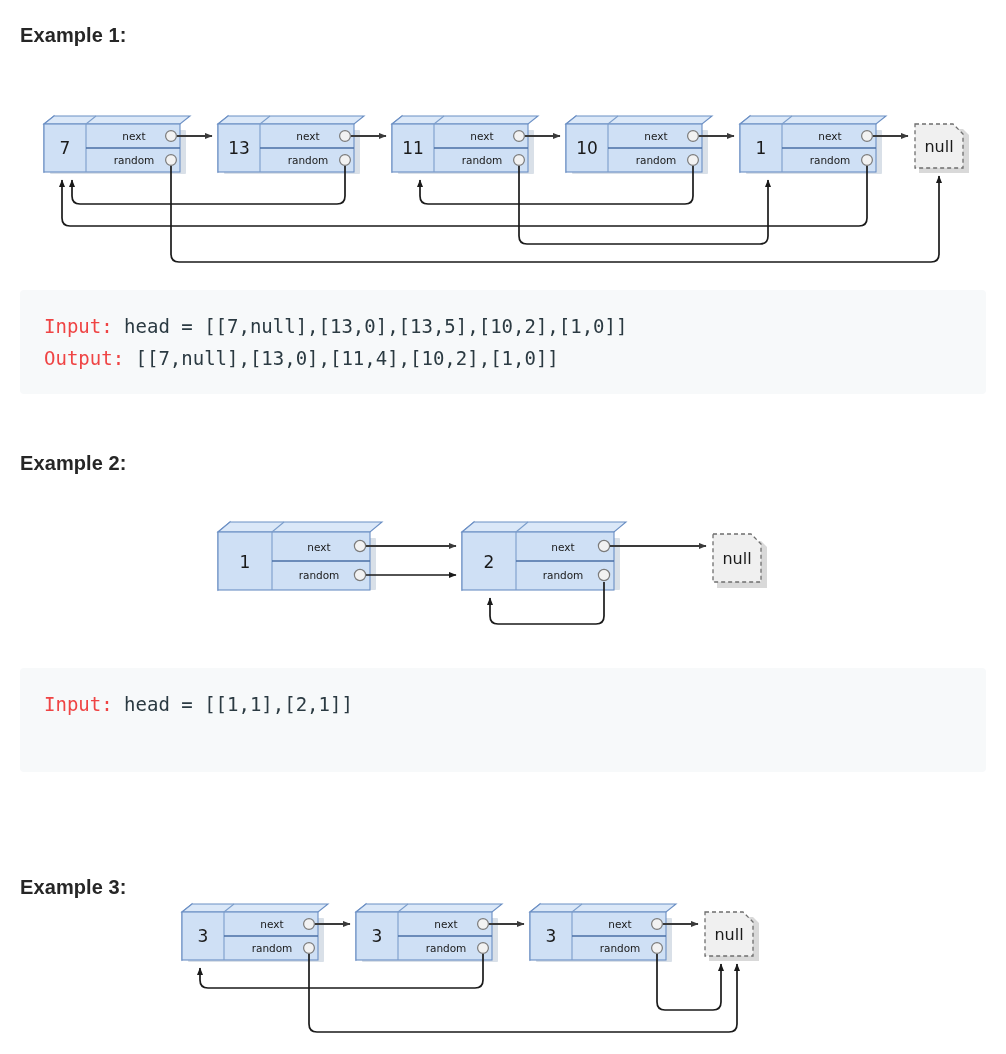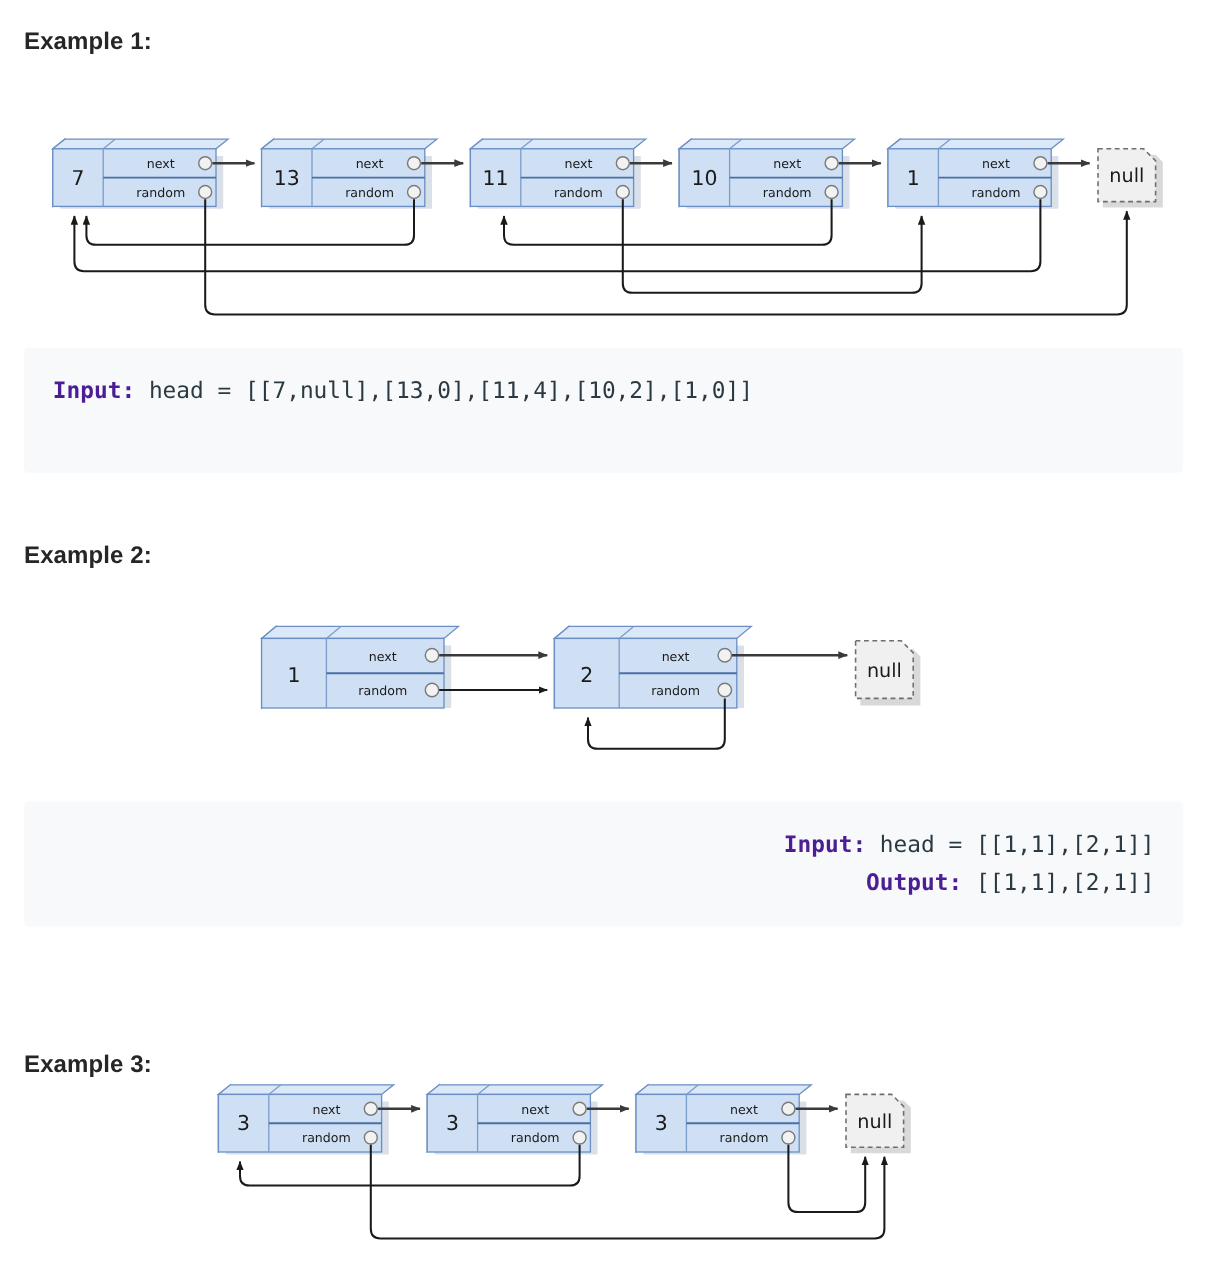--- a/index.html
+++ b/index.html
@@ -36,31 +36,31 @@
   .code-block {
     position: absolute;
     left: 20px;
     width: 966px;
     background: #f7f9fa;
     border-radius: 4px;
     box-sizing: border-box;
     padding: 20px 24px;
   }
   #code-1 { top: 274px; height: 104px; }
-  #code-2 { top: 652px; height: 104px; text-align: right; }
+  #code-2 { top: 652px; height: 104px; }
   .code-line {
     font-family: "DejaVu Sans Mono", monospace;
     font-size: 19px;
     line-height: 32px;
     color: #2b3a42;
     white-space: pre;
   }
   .code-label {
-    font-weight: bold;
-    color: #4c1d95;
+    font-weight: normal;
+    color: #ef4444;
   }
 
   .diagram {
     position: absolute;
     left: 0;
     width: 1006px;
   }
   #diagram-1 { top: 60px; height: 200px; }
   #diagram-2 { top: 470px; height: 170px; }
   #diagram-3 { top: 860px; height: 194px; }
@@ -190,21 +190,22 @@
 
       <path class="link-random" d="M345,90 L345,120 Q345,128 337,128 L80,128 Q72,128 72,120 L72,104" marker-end="url(#ah1r)"></path>
       <path class="link-random" d="M693,90 L693,120 Q693,128 685,128 L428,128 Q420,128 420,120 L420,104" marker-end="url(#ah1r)"></path>
       <path class="link-random" d="M867,90 L867,142 Q867,150 859,150 L70,150 Q62,150 62,142 L62,104" marker-end="url(#ah1r)"></path>
       <path class="link-random" d="M519,90 L519,160 Q519,168 527,168 L760,168 Q768,168 768,160 L768,104" marker-end="url(#ah1r)"></path>
       <path class="link-random" d="M171,90 L171,178 Q171,186 179,186 L931,186 Q939,186 939,178 L939,100" marker-end="url(#ah1r)"></path>
     </svg>
   </div>
 
   <div class="code-block" id="code-1">
-    <div class="code-line"><span class="code-label">Input:</span><span> head = [[7,null],[13,0],[11,4],[10,2],[1,0]]</span></div>
+    <div class="code-line"><span class="code-label">Input:</span><span> head = [[7,null],[13,0],[13,5],[10,2],[1,0]]</span></div>
+    <div class="code-line"><span class="code-label">Output:</span><span> [[7,null],[13,0],[11,4],[10,2],[1,0]]</span></div>
   </div>
 
   <div class="example-heading" id="heading-2">Example 2:</div>
 
   <div class="diagram" id="diagram-2">
     <svg width="1006" height="170" viewBox="0 0 1006 170" xmlns="http://www.w3.org/2000/svg">
       <defs>
         <marker id="ah2" markerWidth="9" markerHeight="9" refX="7.4" refY="3.2" orient="auto" markerUnits="userSpaceOnUse">
           <path d="M0,0 L8,3.2 L0,6.4 z" fill="#3a3a3a"></path>
         </marker>
@@ -251,21 +252,20 @@
 
       <path class="link-next" d="M366,60 L456,60" marker-end="url(#ah2)"></path>
       <path class="link-next" d="M610,60 L706,60" marker-end="url(#ah2)"></path>
       <path class="link-random" d="M366,89 L456,89" marker-end="url(#ah2r)"></path>
       <path class="link-random" d="M604,96 L604,130 Q604,138 596,138 L498,138 Q490,138 490,130 L490,112" marker-end="url(#ah2r)"></path>
     </svg>
   </div>
 
   <div class="code-block" id="code-2">
     <div class="code-line"><span class="code-label">Input:</span><span> head = [[1,1],[2,1]]</span></div>
-    <div class="code-line"><span class="code-label">Output:</span><span> [[1,1],[2,1]]</span></div>
   </div>
 
   <div class="example-heading" id="heading-3">Example 3:</div>
 
   <div class="diagram" id="diagram-3">
     <svg width="1006" height="194" viewBox="0 0 1006 194" xmlns="http://www.w3.org/2000/svg">
       <defs>
         <marker id="ah3" markerWidth="9" markerHeight="9" refX="7.4" refY="3.2" orient="auto" markerUnits="userSpaceOnUse">
           <path d="M0,0 L8,3.2 L0,6.4 z" fill="#3a3a3a"></path>
         </marker>

